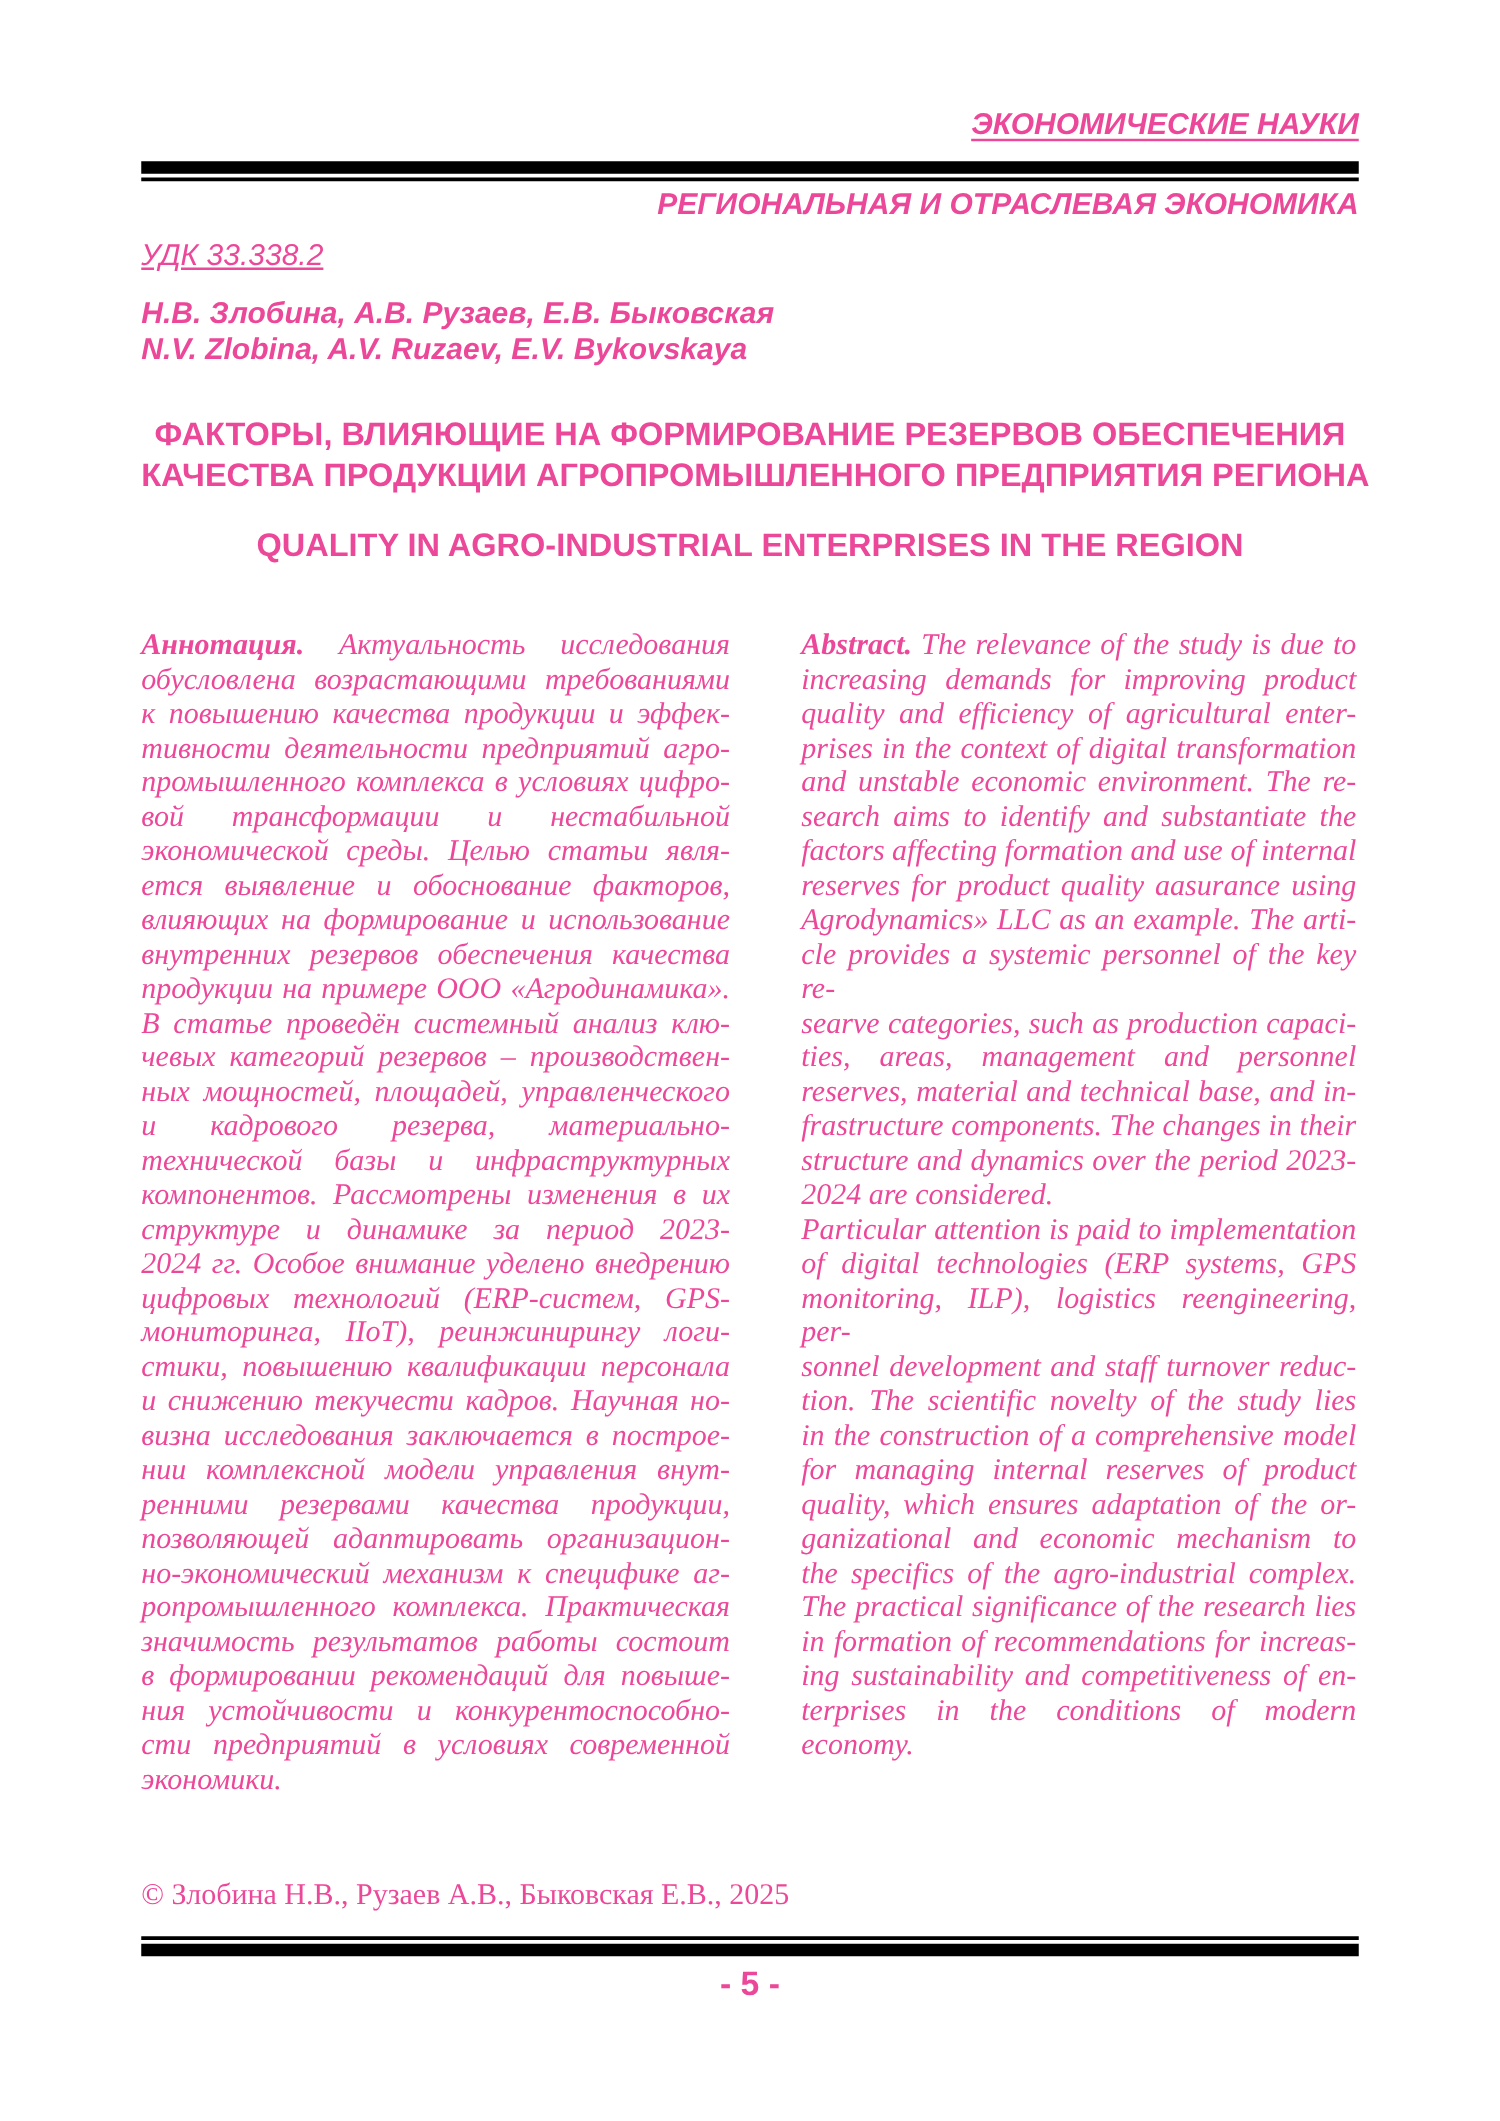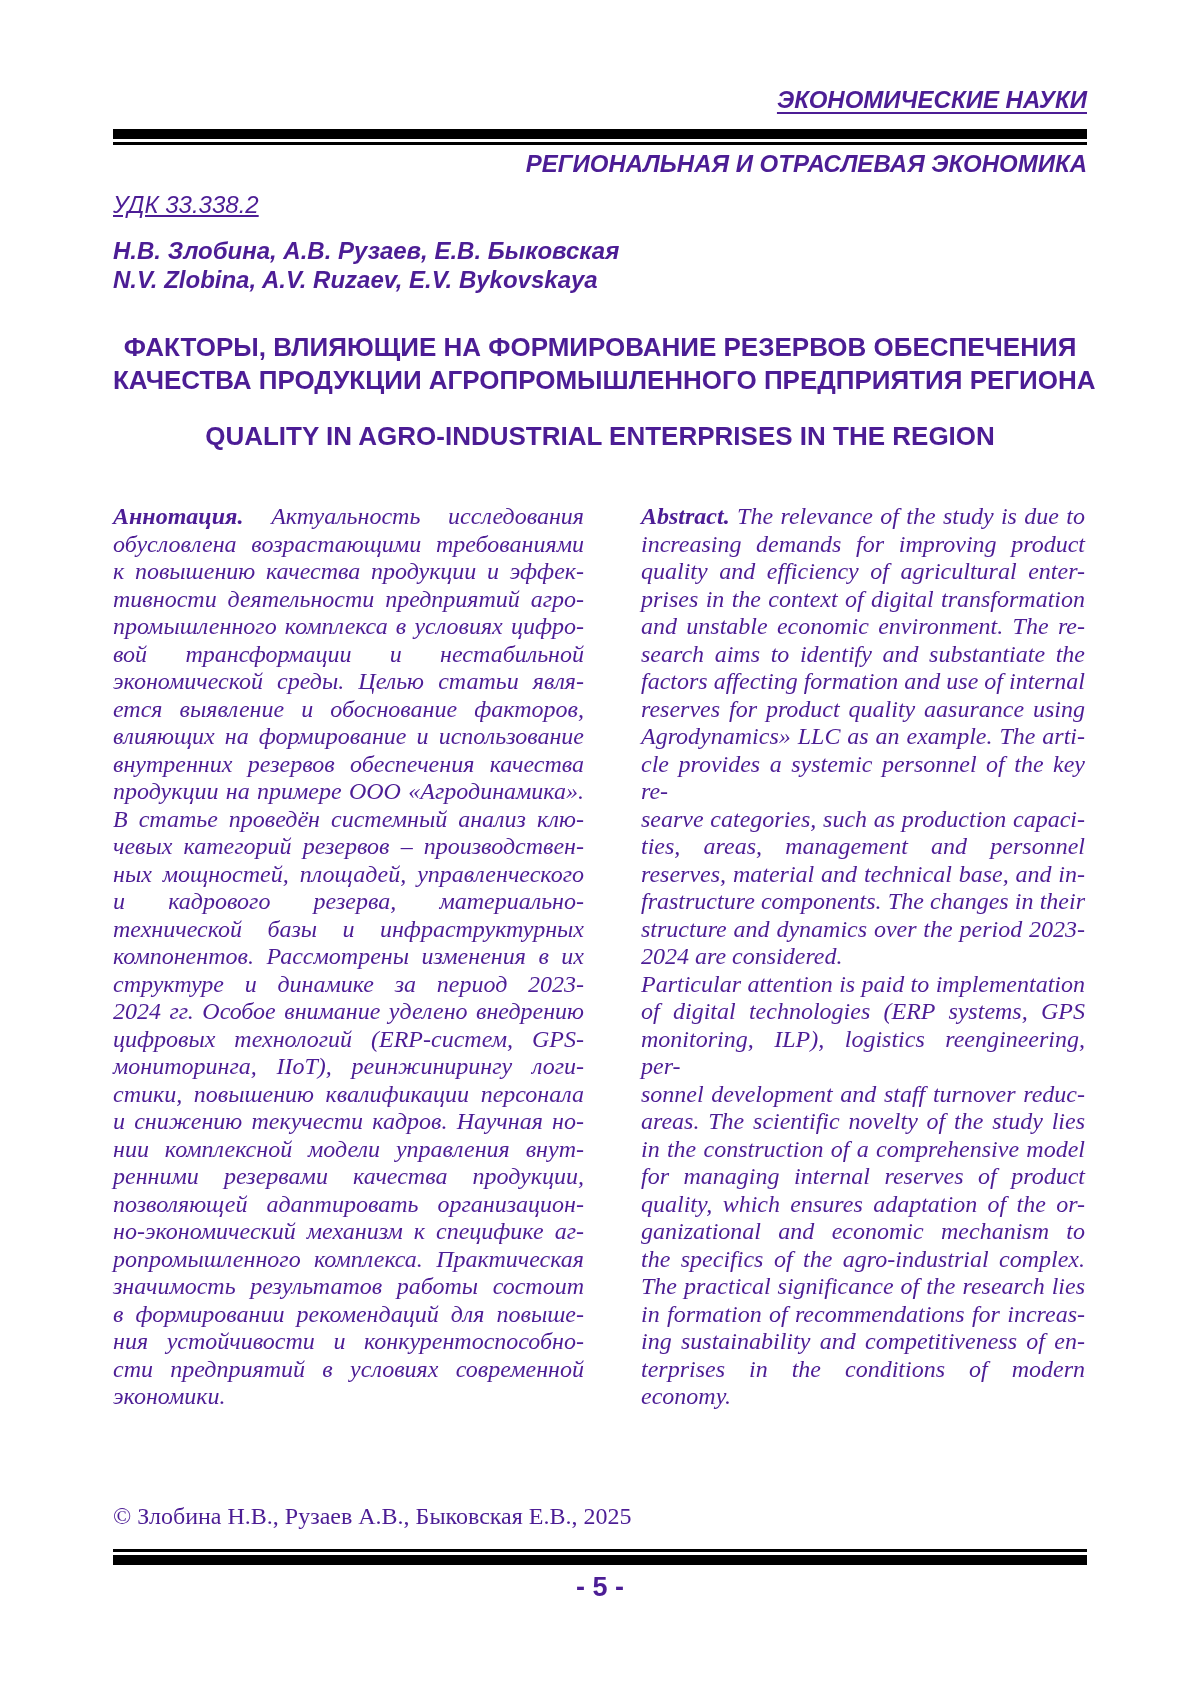--- a/index.html
+++ b/index.html
@@ -1,19 +1,19 @@
 <!DOCTYPE html>
 <html><head>
 <meta charset="utf-8">
 <style>
   html,body{margin:0;padding:0;background:#ffffff;}
   .page{
     position:relative;
     width:1200px;height:1697px;
-    background:#ffffff;color:#4c1d95;
+    background:#ffffff;color:#ec4899;
     font-family:"Liberation Sans",sans-serif;
     overflow:hidden;
   }
   .kicker{
     position:absolute;top:86px;right:113px;
     font:italic 700 24px/28px "Liberation Sans",sans-serif;
     text-decoration:underline;text-decoration-thickness:2px;text-underline-offset:4px;
   }
   .rule{position:absolute;left:113px;width:974px;background:#000;}
   .rule-top-thick{top:129px;height:10px;}
@@ -103,20 +103,21 @@
       <div class="aline">ных мощностей, площадей, управленческого</div>
       <div class="aline">и кадрового резерва, материально-</div>
       <div class="aline">технической базы и инфраструктурных</div>
       <div class="aline">компонентов. Рассмотрены изменения в их</div>
       <div class="aline">структуре и динамике за период 2023-</div>
       <div class="aline">2024 гг. Особое внимание уделено внедрению</div>
       <div class="aline">цифровых технологий (ERP-систем, GPS-</div>
       <div class="aline">мониторинга, IIoT), реинжинирингу логи-</div>
       <div class="aline">стики, повышению квалификации персонала</div>
       <div class="aline">и снижению текучести кадров. Научная но-</div>
+      <div class="aline">визна исследования заключается в построе-</div>
       <div class="aline">нии комплексной модели управления внут-</div>
       <div class="aline">ренними резервами качества продукции,</div>
       <div class="aline">позволяющей адаптировать организацион-</div>
       <div class="aline">но-экономический механизм к специфике аг-</div>
       <div class="aline">ропромышленного комплекса. Практическая</div>
       <div class="aline">значимость результатов работы состоит</div>
       <div class="aline">в формировании рекомендаций для повыше-</div>
       <div class="aline">ния устойчивости и конкурентоспособно-</div>
       <div class="aline">сти предприятий в условиях современной</div>
       <div class="aline flush">экономики.</div>
@@ -135,21 +136,21 @@
       <div class="aline">searve categories, such as production capaci-</div>
       <div class="aline">ties, areas, management and personnel</div>
       <div class="aline">reserves, material and technical base, and in-</div>
       <div class="aline">frastructure components. The changes in their</div>
       <div class="aline">structure and dynamics over the period 2023-</div>
       <div class="aline flush">2024 are considered.</div>
       <div class="aline">Particular attention is paid to implementation</div>
       <div class="aline">of digital technologies (ERP systems, GPS</div>
       <div class="aline">monitoring, ILP), logistics reengineering, per-</div>
       <div class="aline">sonnel development and staff turnover reduc-</div>
-      <div class="aline">areas. The scientific novelty of the study lies</div>
+      <div class="aline">tion. The scientific novelty of the study lies</div>
       <div class="aline">in the construction of a comprehensive model</div>
       <div class="aline">for managing internal reserves of product</div>
       <div class="aline">quality, which ensures adaptation of the or-</div>
       <div class="aline">ganizational and economic mechanism to</div>
       <div class="aline">the specifics of the agro-industrial complex.</div>
       <div class="aline">The practical significance of the research lies</div>
       <div class="aline">in formation of recommendations for increas-</div>
       <div class="aline">ing sustainability and competitiveness of en-</div>
       <div class="aline flush">terprises in the conditions of modern economy.</div>
     </div>

